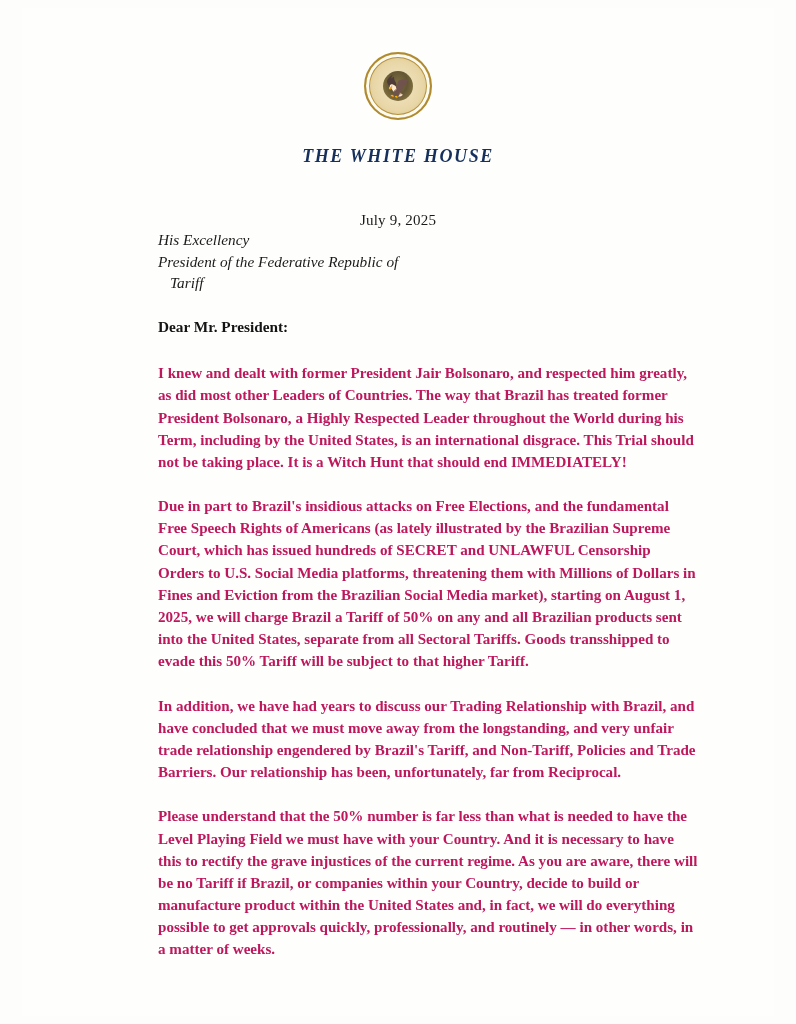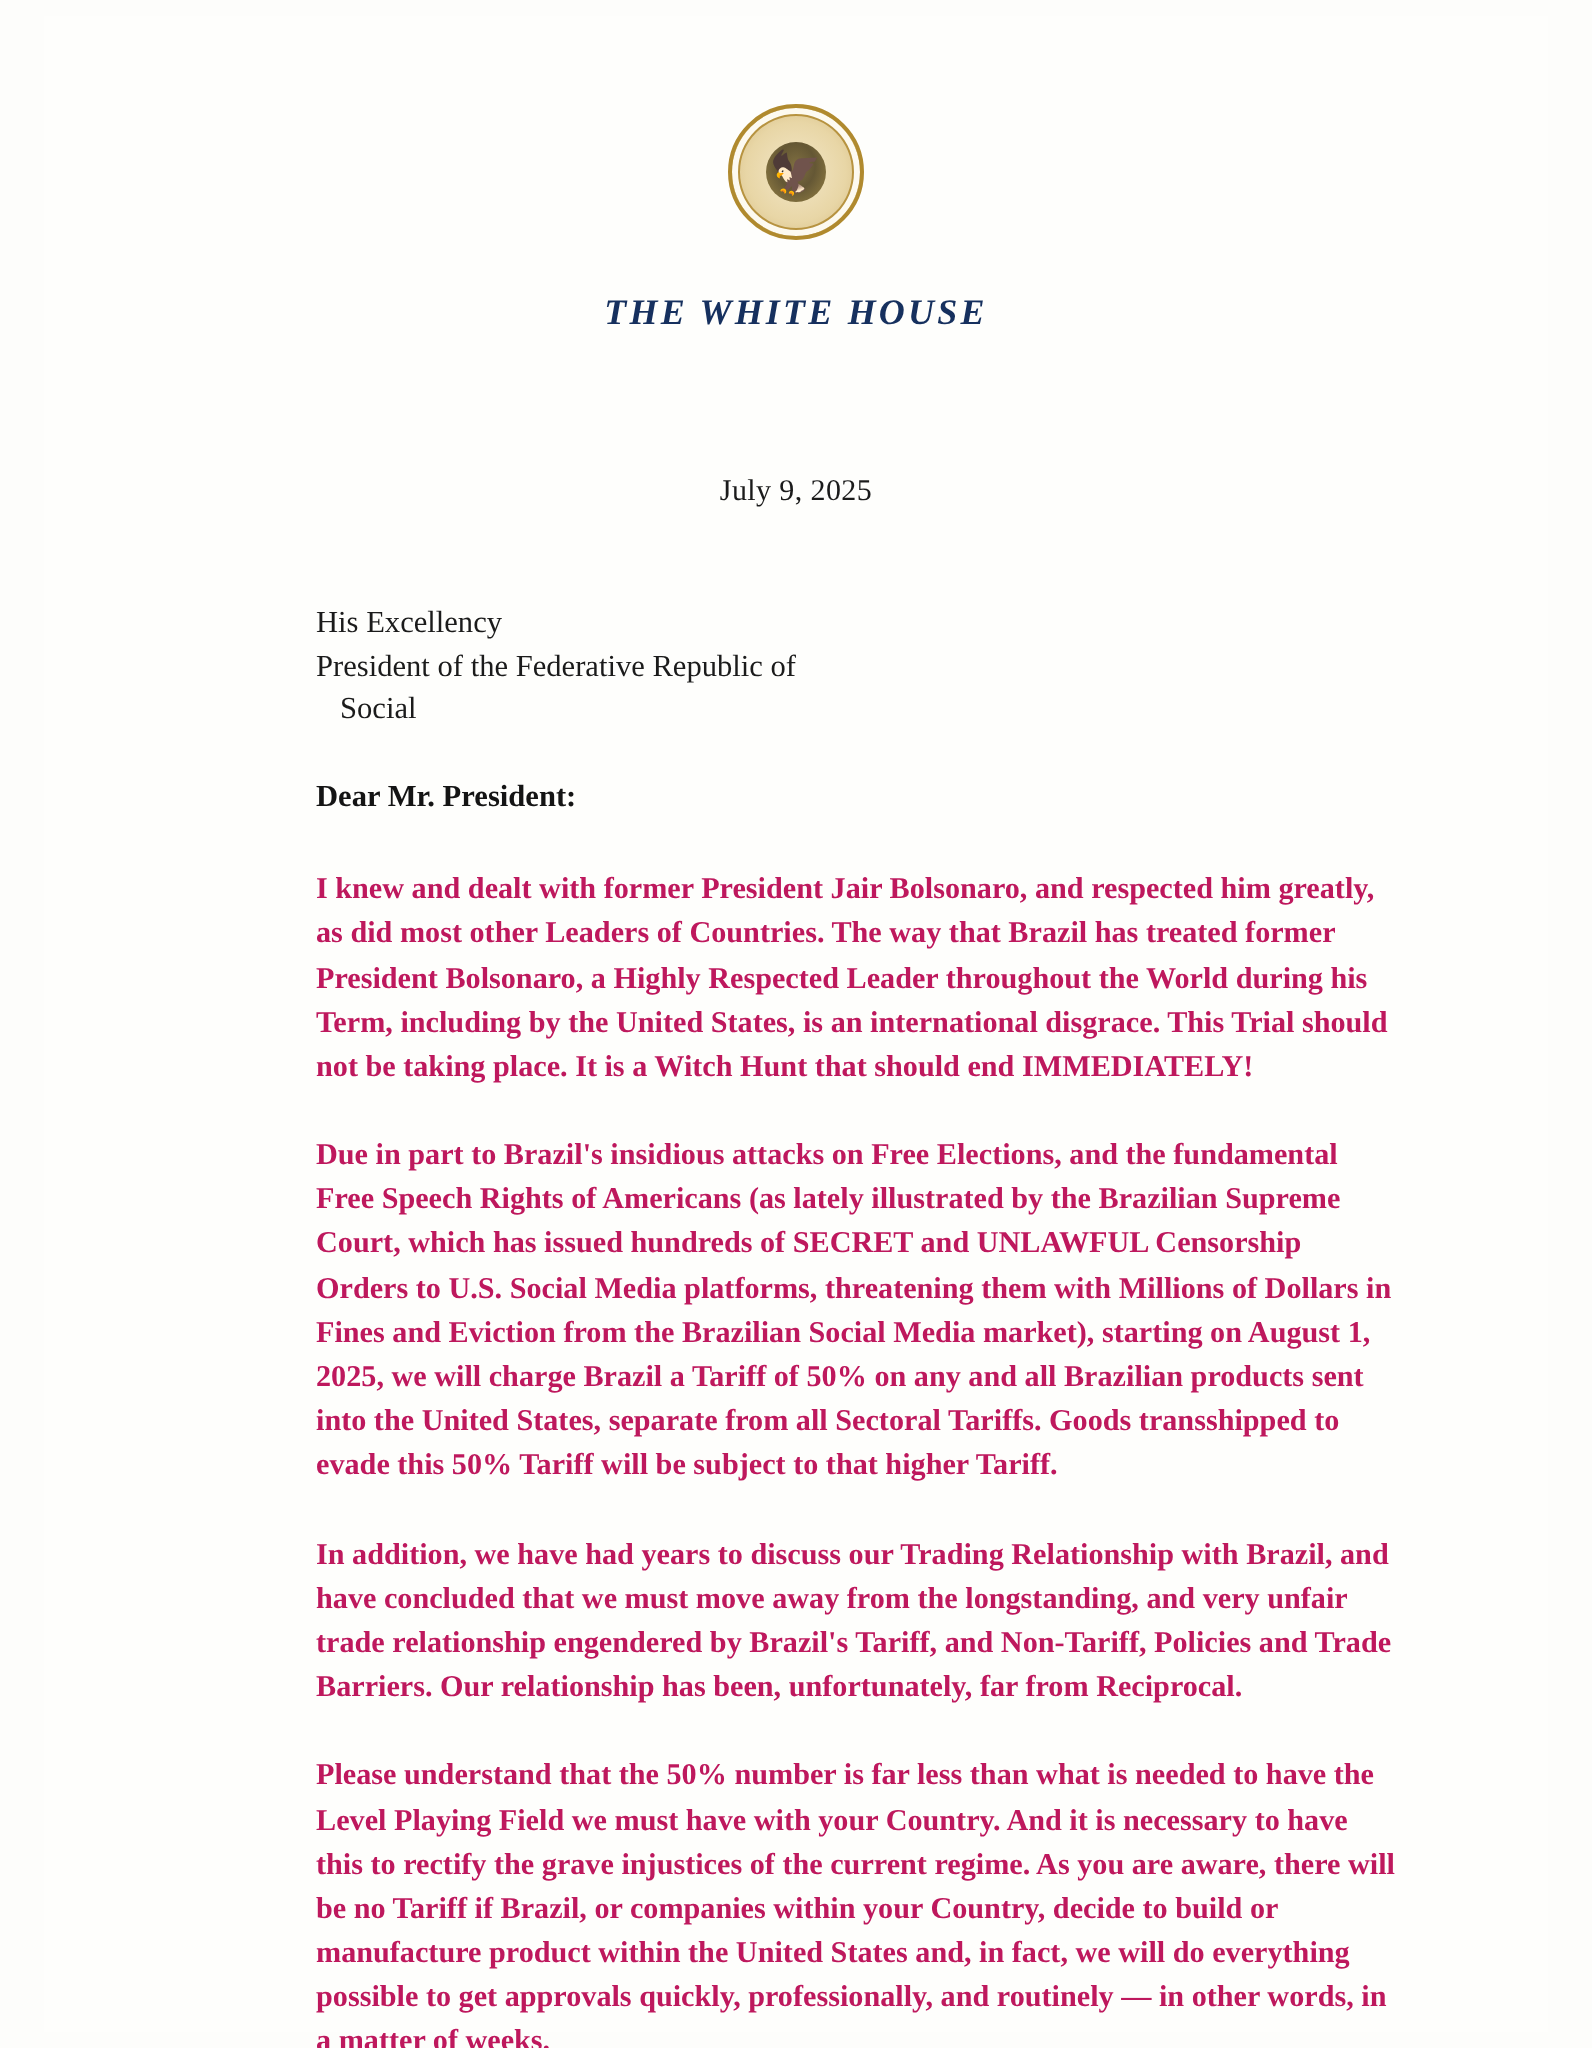--- a/index.html
+++ b/index.html
@@ -86,38 +86,38 @@
   .wh-sub {
     font-family: "Liberation Serif", serif;
     font-size: 11px;
     letter-spacing: 1.7px;
     font-weight: 700;
     color: #16305e;
     margin-top: 10px;
     text-transform: uppercase;
   }
   .date {
-    margin-top: 71px;
+    margin-top: 45px;
     text-align: center;
     font-size: 15px;
     color: #1b1b1b;
     letter-spacing: 0.2px;
     font-family: Liberation Serif, serif;
   }
   .body-col {
     margin: 0 auto;
     width: 604px;
     padding-left: 62px;
     box-sizing: border-box;
   }
   .addressee {
-    margin-top: 46px;
     font-size: 15.3px;
     line-height: 1.42;
     color: #1b1b1b;
+    font-style: italic;
   }
   .addressee div.indent {
     padding-left: 12px;
   }
   .salutation {
     margin-top: 24px;
     font-size: 15.3px;
     font-weight: 700;
     color: #141414;
   }
@@ -149,21 +149,21 @@
       <div class="wh-title">THE WHITE HOUSE</div>
     </div>
 
     <div class="date">July 9, 2025</div>
 
     <div class="body-col">
 
       <div class="addressee">
         <div>His Excellency</div>
         <div>President of the Federative Republic of</div>
-        <div class="indent">Social</div>
+        <div class="indent">Tariff</div>
       </div>
 
       <div class="salutation">Dear Mr. President:</div>
 
       <p class="para first">I knew and dealt with former President Jair Bolsonaro, and respected him greatly, as did most other Leaders of Countries. The way that Brazil has treated former President Bolsonaro, a Highly Respected Leader throughout the World during his Term, including by the United States, is an international disgrace. This Trial should not be taking place. It is a Witch Hunt that should end IMMEDIATELY!</p>
       <p class="para">Due in part to Brazil's insidious attacks on Free Elections, and the fundamental Free Speech Rights of Americans (as lately illustrated by the Brazilian Supreme Court, which has issued hundreds of SECRET and UNLAWFUL Censorship Orders to U.S. Social Media platforms, threatening them with Millions of Dollars in Fines and Eviction from the Brazilian Social Media market), starting on August 1, 2025, we will charge Brazil a Tariff of 50% on any and all Brazilian products sent into the United States, separate from all Sectoral Tariffs. Goods transshipped to evade this 50% Tariff will be subject to that higher Tariff.</p>
       <p class="para">In addition, we have had years to discuss our Trading Relationship with Brazil, and have concluded that we must move away from the longstanding, and very unfair trade relationship engendered by Brazil's Tariff, and Non-Tariff, Policies and Trade Barriers. Our relationship has been, unfortunately, far from Reciprocal.</p>
       <p class="para">Please understand that the 50% number is far less than what is needed to have the Level Playing Field we must have with your Country. And it is necessary to have this to rectify the grave injustices of the current regime. As you are aware, there will be no Tariff if Brazil, or companies within your Country, decide to build or manufacture product within the United States and, in fact, we will do everything possible to get approvals quickly, professionally, and routinely — in other words, in a matter of weeks.</p>
 
     </div>

